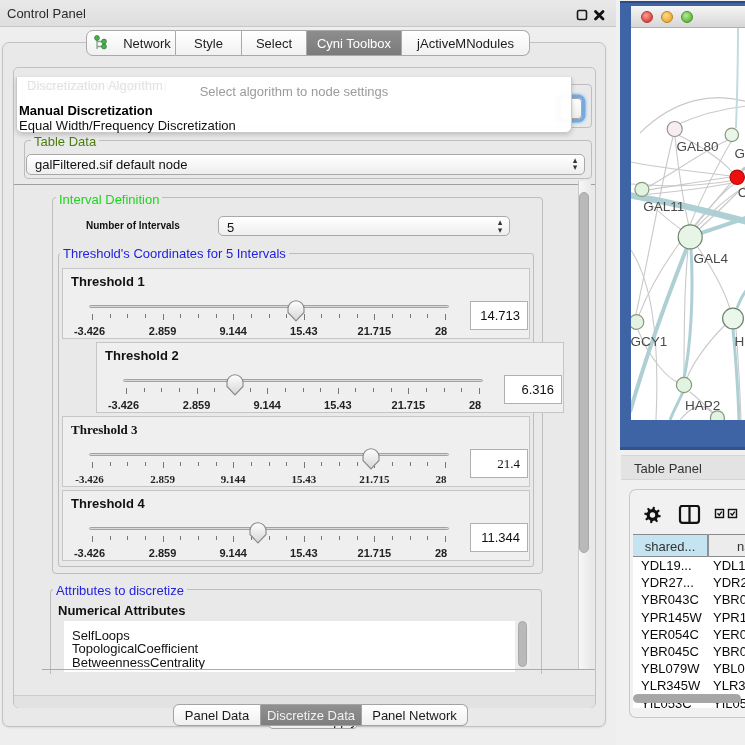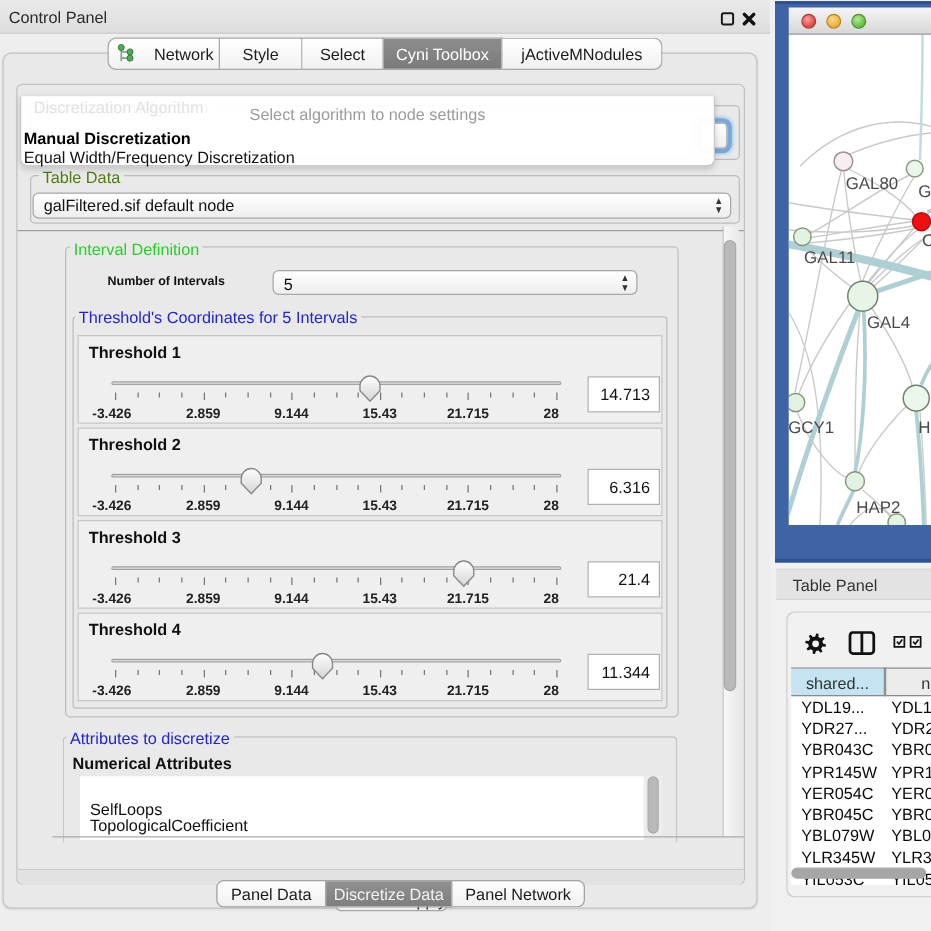--- a/index.html
+++ b/index.html
@@ -28,21 +28,21 @@
 .combo .arr { position:absolute; right:5px; top:2px; font-size:8px; color:#333; line-height:7.5px; transform:scaleX(0.9); }
 
 .thr { position:absolute; left:62px; width:468px; height:70.5px; background:#efefef; border:1px solid #c6c6c6; }
 .thr .ttl { position:absolute; left:8px; top:5px; font-weight:bold; font-size:13px; color:#111; }
 .thr .track { position:absolute; left:26px; top:36px; width:360px; height:3px; border:1px solid #a2a2a2; border-radius:3px; background:linear-gradient(#cfcfcf,#e2e2e2); }
 .thr .vbox { position:absolute; left:407px; top:32px; width:58px; height:29px; background:#ffffff; border:1px solid #b0b0b0; font-size:13px; color:#111; text-align:right; line-height:27px; padding-right:7px; }
 .tick { position:absolute; width:1px; background:#777; }
 .tlab { position:absolute; top:55.5px; font-size:11px; font-weight:bold; color:#222; transform:translateX(-50%); }
 .thumb { position:absolute; top:30px; width:20px; height:24px; transform:translateX(-50%); }
 
-#attrlist { left:64px; top:621px; width:451px; height:51px; background:#ffffff; font-size:13px; color:#111; overflow:hidden; padding-top:20px; }
+#attrlist { left:64px; top:621px; width:451px; height:51px; background:#ffffff; font-size:13px; color:#111; overflow:hidden; padding-top:8px; }
 #attrlist div { padding-left:8px; height:13.4px; line-height:13.4px; }
 
 .sbtrack { position:absolute; background:linear-gradient(to right,#f7f7f7,#e9e9e9); border-left:1px solid #c8c8c8; }
 .sbthumb { position:absolute; background:#b9b9b9; border:1px solid #a8a8a8; border-radius:5px; }
 
 #applybtn { left:268px; top:712px; width:90px; height:17px; border:1px solid #a6a6a6; border-radius:5px; background:linear-gradient(#ffffff,#eeeeee); font-size:13px; color:#222; text-align:right; line-height:16px; z-index:4; }
 .bseg { position:absolute; top:704px; height:22px; border:1px solid #a3a3a3; border-left:none; background:linear-gradient(#ffffff,#f0f0f0); font-size:13px; color:#1a1a1a; text-align:center; line-height:21px; z-index:6; }
 .bseg.first { border-left:1px solid #a3a3a3; border-radius:6px 0 0 6px; }
 .bseg.last { border-radius:0 6px 6px 0; }
 .bseg.sel { background:linear-gradient(#909090,#7e7e7e); color:#f2f2f2; }
@@ -157,21 +157,21 @@
       <defs>
         <linearGradient id="tg268" x1="0" y1="0" x2="0" y2="1">
           <stop offset="0" stop-color="#fefefe"></stop>
           <stop offset="1" stop-color="#d5d5d5"></stop>
         </linearGradient>
       </defs>
       <path d="M2,9.8 a8,8 0 0 1 16,0 v3.7 l-8,8.5 l-8,-8.5 z" fill="url(#tg268)" stroke="#888" stroke-width="1.1"></path>
     </svg>
   <div class="vbox">14.713</div>
 </div>
-<div class="thr" style="top:342px;">
+<div class="thr" style="top:342px;margin-left:34px;">
   <div class="ttl">Threshold 2</div>
   <div class="track"></div>
   <div class="tick" style="left:29.0px; top:45px; height:6px;"></div>
     <div class="tick" style="left:46.6px; top:45px; height:3.5px;"></div>
     <div class="tick" style="left:64.3px; top:45px; height:3.5px;"></div>
     <div class="tick" style="left:81.9px; top:45px; height:3.5px;"></div>
     <div class="tick" style="left:99.6px; top:45px; height:6px;"></div>
     <div class="tick" style="left:117.2px; top:45px; height:3.5px;"></div>
     <div class="tick" style="left:134.9px; top:45px; height:3.5px;"></div>
     <div class="tick" style="left:152.5px; top:45px; height:3.5px;"></div>
@@ -198,21 +198,21 @@
       <defs>
         <linearGradient id="tg342" x1="0" y1="0" x2="0" y2="1">
           <stop offset="0" stop-color="#fefefe"></stop>
           <stop offset="1" stop-color="#d5d5d5"></stop>
         </linearGradient>
       </defs>
       <path d="M2,9.8 a8,8 0 0 1 16,0 v3.7 l-8,8.5 l-8,-8.5 z" fill="url(#tg342)" stroke="#888" stroke-width="1.1"></path>
     </svg>
   <div class="vbox">6.316</div>
 </div>
-<div class="thr" style="top:416px;">
+<div class="thr" style="top:416px;font-family:Liberation Serif, serif;">
   <div class="ttl">Threshold 3</div>
   <div class="track"></div>
   <div class="tick" style="left:29.0px; top:45px; height:6px;"></div>
     <div class="tick" style="left:46.6px; top:45px; height:3.5px;"></div>
     <div class="tick" style="left:64.3px; top:45px; height:3.5px;"></div>
     <div class="tick" style="left:81.9px; top:45px; height:3.5px;"></div>
     <div class="tick" style="left:99.6px; top:45px; height:6px;"></div>
     <div class="tick" style="left:117.2px; top:45px; height:3.5px;"></div>
     <div class="tick" style="left:134.9px; top:45px; height:3.5px;"></div>
     <div class="tick" style="left:152.5px; top:45px; height:3.5px;"></div>
@@ -287,20 +287,21 @@
     </svg>
   <div class="vbox">11.344</div>
 </div>
 
 <div class="group" style="left:50px; top:589px; width:492px; height:85px; border-bottom:none; border-radius:4px 4px 0 0;"></div>
 <div class="gtitle" style="left:53px; top:583px; color:#2222dd;">Attributes to discretize</div>
 <div class="abs" style="left:58px; top:603px; font-size:13px; font-weight:bold; color:#111;">Numerical Attributes</div>
 <div class="abs" id="attrlist">
   <div>SelfLoops</div>
   <div>TopologicalCoefficient</div>
+  <div>BetweennessCentrality</div>
 </div>
 <div class="abs" style="left:515px; top:621px; width:15px; height:47px; background:#ededed;"></div>
 <div class="sbthumb" style="left:518px; top:621px; width:9px; height:46px; border-radius:4.5px;"></div>
 <div class="abs" style="left:42px; top:669px; width:553px; height:1px; background:#ababab;"></div>
 
 <div class="abs" id="applybtn">Apply</div>
 <div class="bseg first" style="left:173px; width:88px;">Panel Data</div>
 <div class="bseg sel" style="left:261px; width:101px;">Discretize Data</div>
 <div class="bseg last" style="left:362px; width:106px;">Panel Network</div>
 

